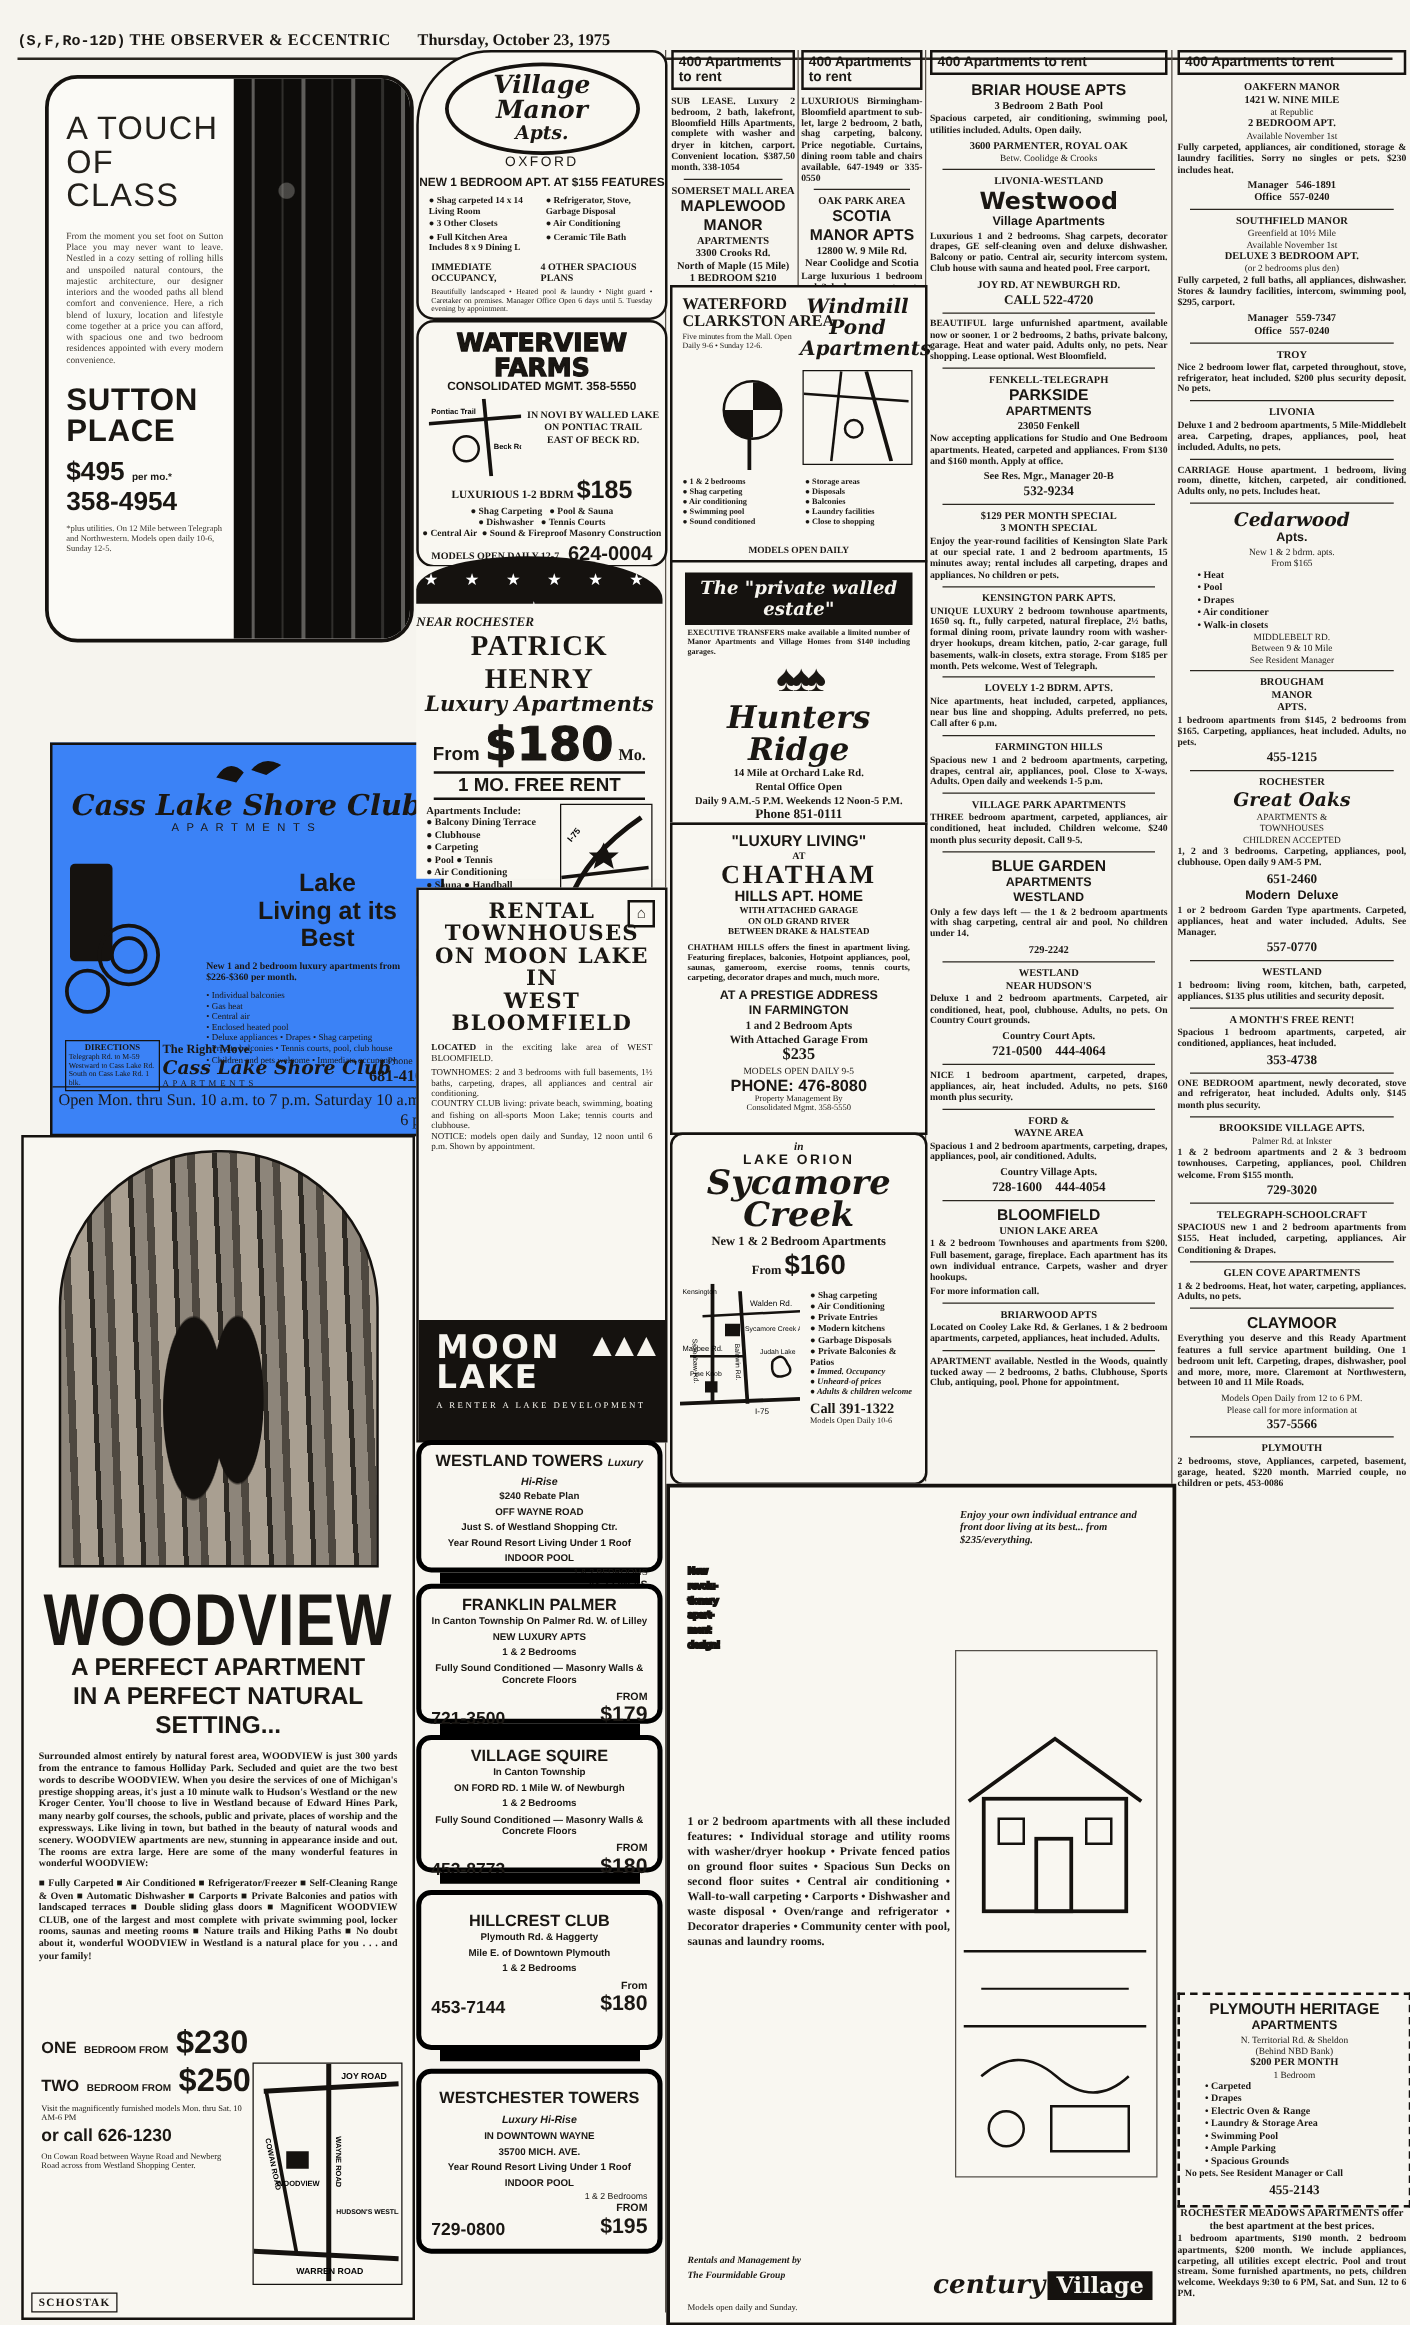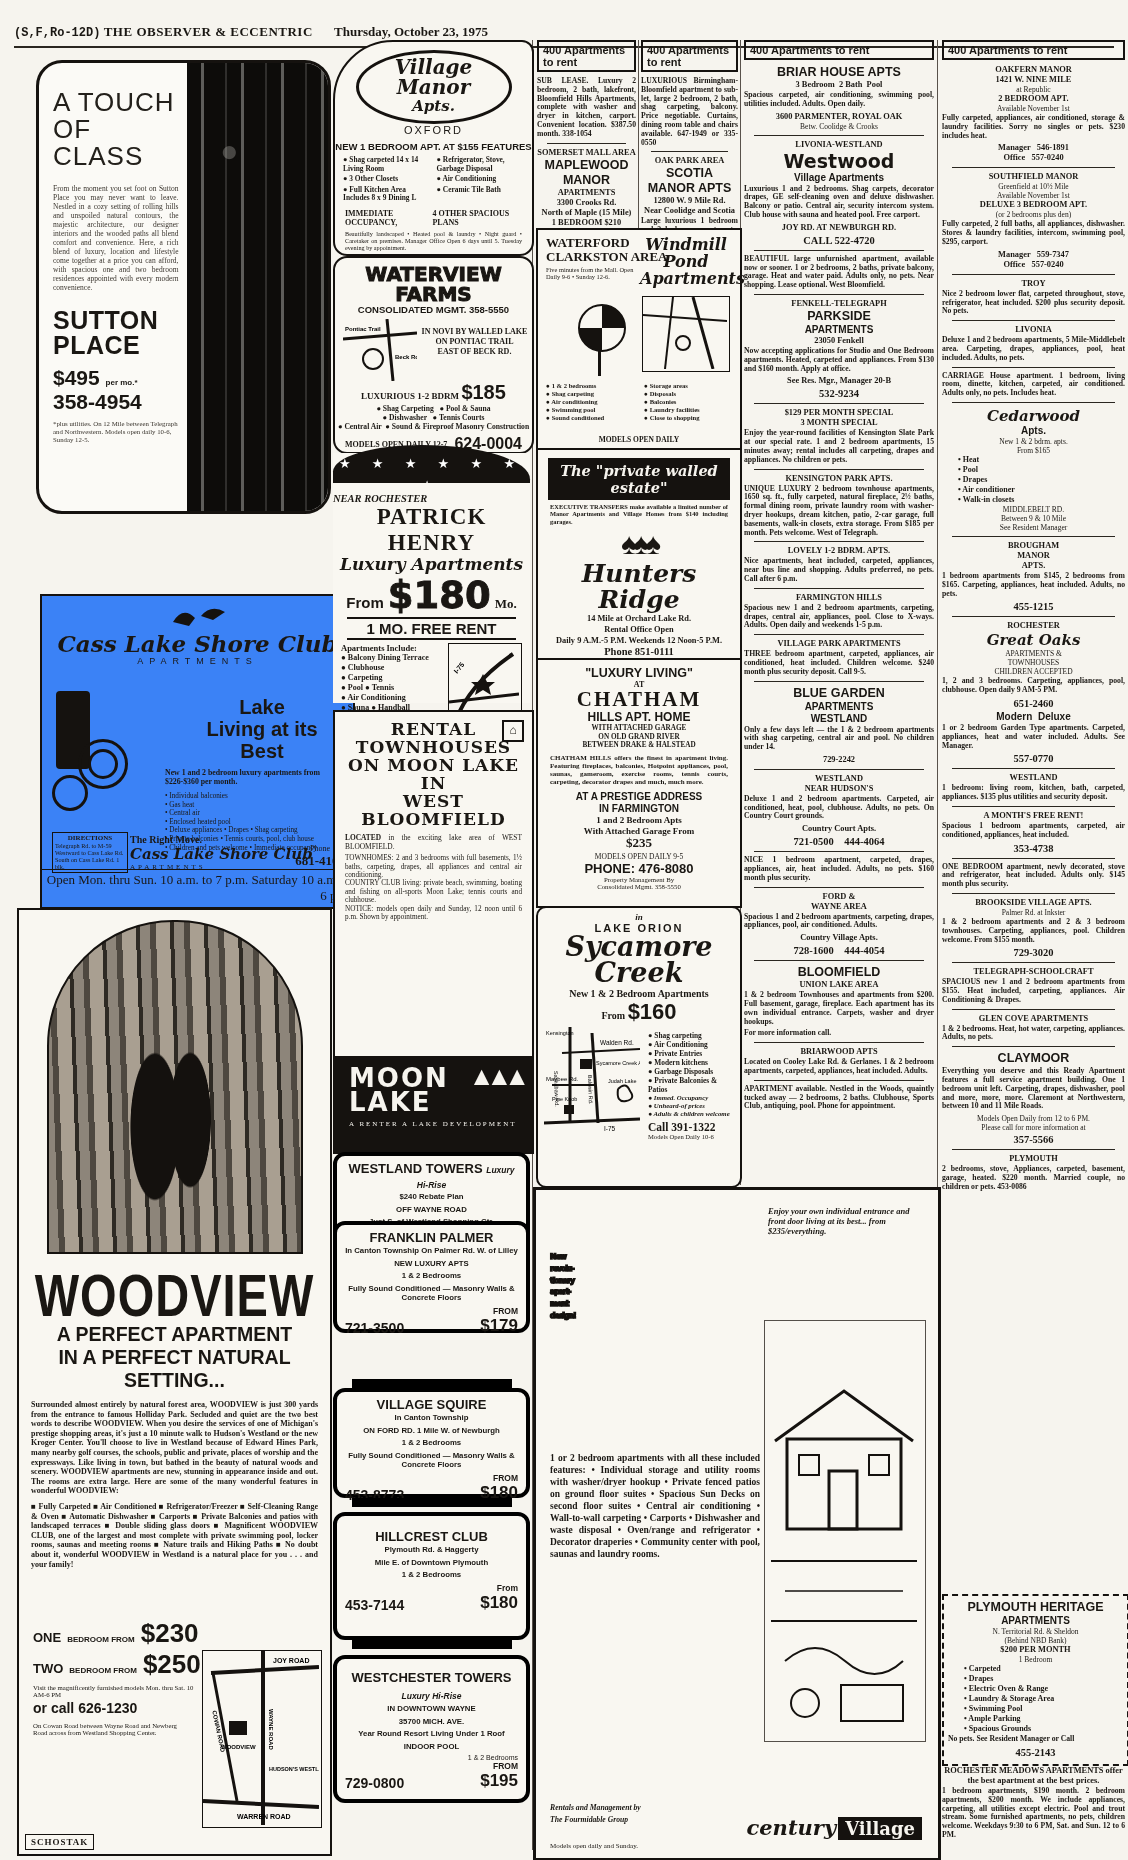--- a/index.html
+++ b/index.html
@@ -474,21 +474,21 @@
       <div class="ln c-a">Just S. of Westland Shopping Ctr.</div>
       <div class="ln c-a">Year Round Resort Living Under 1 Roof</div>
       <div class="ln c-a">INDOOR POOL</div>
     </div>
   <div class="ch-row">
       <span class="ch-phone">721-2500</span>
     <span class="ch-right"><span class="ch-beds">1 &amp; 2 BEDROOMS</span><span class="ch-from">AS LOW AS</span><span class="ch-price">$179</span></span>
     </div>
 </div>
 <div class="abs gap" style="top:1258px"></div>
-<div class="chain" style="top:1221px;height:112px">
+<div class="chain" style="top:1267px;height:112px">
   <div class="ch-name">FRANKLIN PALMER</div>
   <div class="ch-l">
       <div class="ln c-a">In Canton Township On Palmer Rd. W. of Lilley</div>
       <div class="ln c-a">NEW LUXURY APTS</div>
       <div class="ln c-a">1 &amp; 2 Bedrooms</div>
       <div class="ln c-a">Fully Sound Conditioned — Masonry Walls &amp; Concrete Floors</div>
     </div>
   <div class="ch-row">
       <span class="ch-phone">721-3500</span>
     <span class="ch-right"><span class="ch-from">FROM</span><span class="ch-price">$179</span></span>

